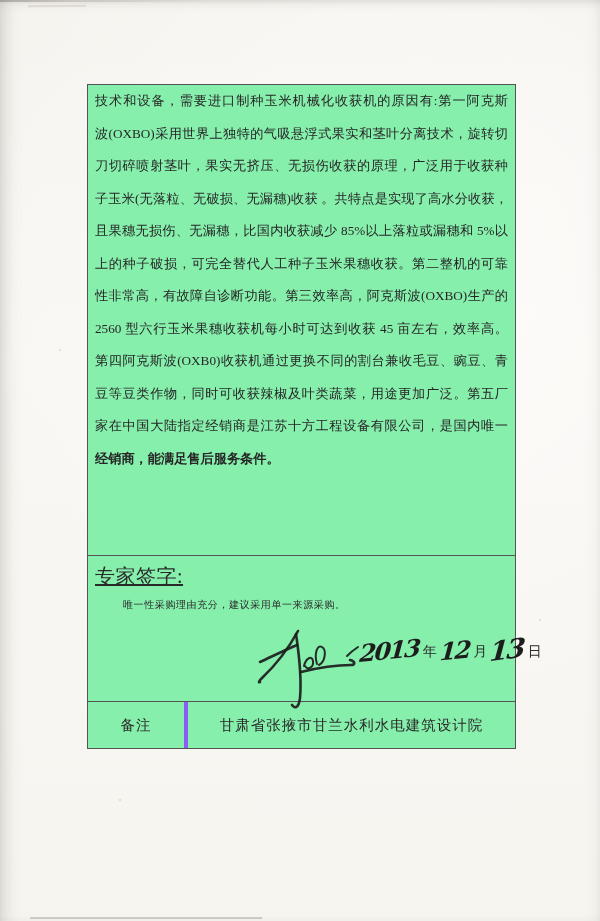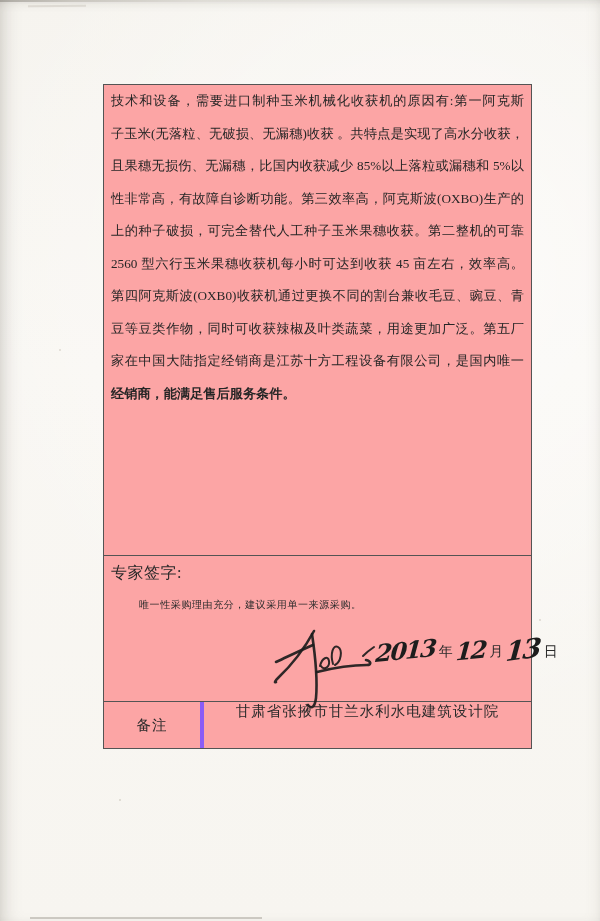--- a/index.html
+++ b/index.html
@@ -21,67 +21,69 @@
       radial-gradient(circle 1.3px at 60px 350px,#d5d0c6 60%,transparent 62%),
       radial-gradient(circle 1px  at 555px 260px,#d8d3c9 60%,transparent 62%),
       radial-gradient(circle 1.2px at 540px 620px,#d2cdc3 60%,transparent 62%),
       radial-gradient(circle 1px  at 40px 140px,#d8d3c9 60%,transparent 62%);}
   .scan-top-edge{position:absolute;left:0;top:0;width:100%;height:2px;opacity:.55;pointer-events:none;
     background:linear-gradient(90deg,#87837c 0%,#b5b1a9 12%,#dcd9d2 34%,rgba(220,217,210,0) 62%);}
   .scan-top-mark{position:absolute;left:28px;top:5px;width:58px;height:2px;background:#d6d2ca;opacity:.7;transform:rotate(-.6deg);pointer-events:none;}
   .scan-bottom-mark{position:absolute;left:30px;top:917px;width:232px;height:2px;background:#9b968e;opacity:.45;pointer-events:none;}
 
   .review-table{
-    position:absolute;left:103px;top:84px;width:427px;height:663px;
-    border:1px solid #545454;background:#fca5a5;
+    position:absolute;left:87px;top:84px;width:427px;height:663px;
+    border:1px solid #545454;background:#86efac;
   }
   .row1{position:absolute;left:0;right:0;top:0;height:470px;padding:0 7px;overflow:hidden;}
   .body-line{
     font-size:13.2px;line-height:32.5px;height:32.5px;white-space:nowrap;
     text-align:justify;text-align-last:justify;color:#262626;
   }
   .body-line.last{text-align-last:left;font-weight:bold;}
 
   .row2{position:absolute;left:0;right:0;top:470px;height:145px;border-top:1px solid #545454;}
-  .sign-label{position:absolute;left:7px;top:7px;font-size:16px;letter-spacing:.5px;}
+  .sign-label{position:absolute;left:7px;top:7px;font-size:20px;letter-spacing:.5px;text-decoration:underline;}
   .opinion{position:absolute;left:35px;top:42px;font-size:10px;letter-spacing:.6px;}
   .signature-svg{position:absolute;left:163px;top:64px;width:112px;height:94px;z-index:3;overflow:visible;}
   .date-line{position:absolute;left:272px;top:80px;display:flex;align-items:flex-end;z-index:2;}
   .hand-num{
     font-family:"DejaVu Serif","Liberation Serif",serif;
     font-style:italic;font-weight:700;font-size:24px;line-height:24px;color:#1d1d1d;
     transform:skewX(-10deg) rotate(-6deg);letter-spacing:-2px;
   }
   .hand-num.day{font-size:27px;line-height:27px;transform:skewX(-12deg) rotate(-8deg);}
   .date-unit{font-size:14px;line-height:14px;padding:0 3px 4px 4px;color:#2a2a2a;}
 
   .row3{position:absolute;left:0;right:0;top:616px;bottom:0;border-top:1px solid #545454;display:flex;}
   .remarks-label-cell{width:96px;border-right:4px solid #8b5cf6;display:flex;align-items:center;justify-content:center;}
-  .remarks-value-cell{flex:1;display:flex;align-items:flex-start;justify-content:center;font-family:Liberation Serif, serif;}
+  .remarks-value-cell{flex:1;display:flex;align-items:center;justify-content:center;font-family:Liberation Serif, serif;}
   .remarks-text{font-size:14.5px;letter-spacing:1px;}
   .ink{stroke:#1c1c1c;stroke-width:2.6;fill:none;stroke-linecap:round;stroke-linejoin:round;opacity:.92;}
   .ink.thin{stroke-width:2;}
 </style>
 </head>
 <body>
 
 <div class="paper-shade"></div>
 <div class="speckles"></div>
 <div class="scan-top-edge"></div>
 <div class="scan-top-mark"></div>
 <div class="scan-bottom-mark"></div>
 
 <div class="review-table">
 
   <div class="row1">
     <div class="body-line">技术和设备，需要进口制种玉米机械化收获机的原因有:第一阿克斯</div>
+    <div class="body-line">波(OXBO)采用世界上独特的气吸悬浮式果实和茎叶分离技术，旋转切</div>
+    <div class="body-line">刀切碎喷射茎叶，果实无挤压、无损伤收获的原理，广泛用于收获种</div>
     <div class="body-line">子玉米(无落粒、无破损、无漏穗)收获 。共特点是实现了高水分收获，</div>
     <div class="body-line">且果穗无损伤、无漏穗，比国内收获减少 85%以上落粒或漏穗和 5%以</div>
+    <div class="body-line">上的种子破损，可完全替代人工种子玉米果穗收获。第二整机的可靠</div>
     <div class="body-line">性非常高，有故障自诊断功能。第三效率高，阿克斯波(OXBO)生产的</div>
-    <div class="body-line">上的种子破损，可完全替代人工种子玉米果穗收获。第二整机的可靠</div>
     <div class="body-line">2560 型六行玉米果穗收获机每小时可达到收获 45 亩左右，效率高。</div>
     <div class="body-line">第四阿克斯波(OXB0)收获机通过更换不同的割台兼收毛豆、豌豆、青</div>
     <div class="body-line">豆等豆类作物，同时可收获辣椒及叶类蔬菜，用途更加广泛。第五厂</div>
     <div class="body-line">家在中国大陆指定经销商是江苏十方工程设备有限公司，是国内唯一</div>
     <div class="body-line last">经销商，能满足售后服务条件。</div>
   </div>
 
   <div class="row2">
     <div class="sign-label">专家签字:</div>
     <div class="opinion">唯一性采购理由充分，建议采用单一来源采购。</div>

